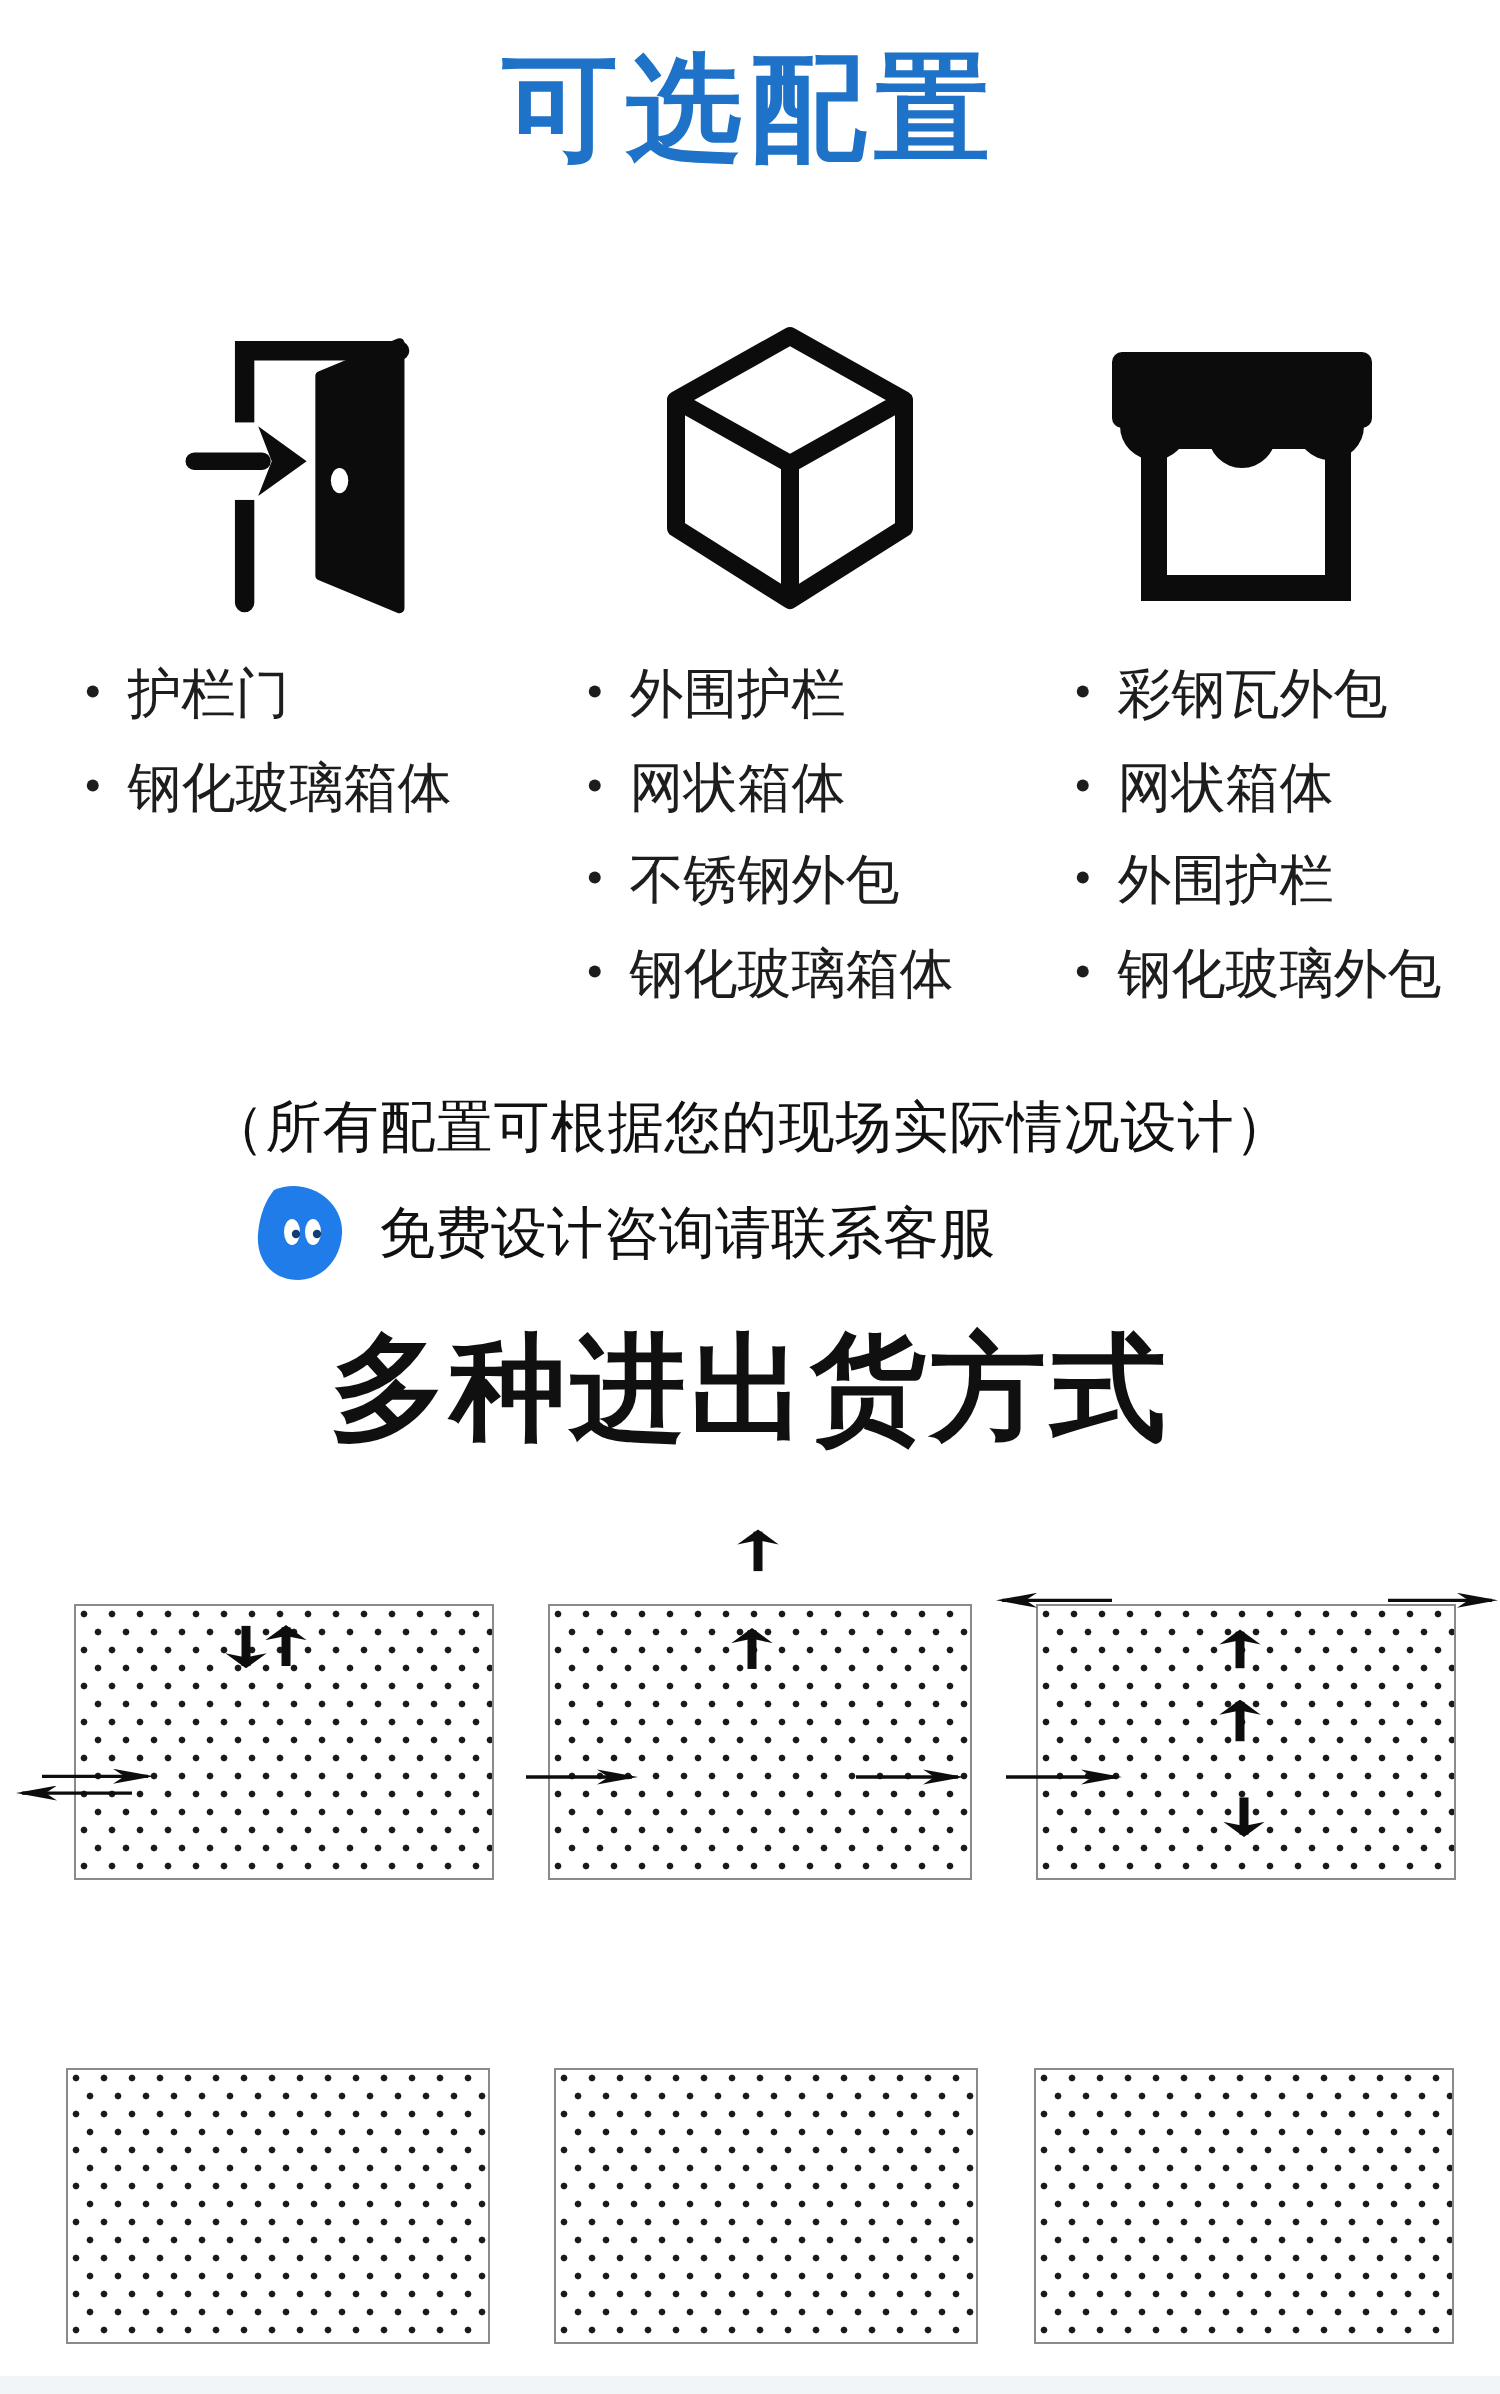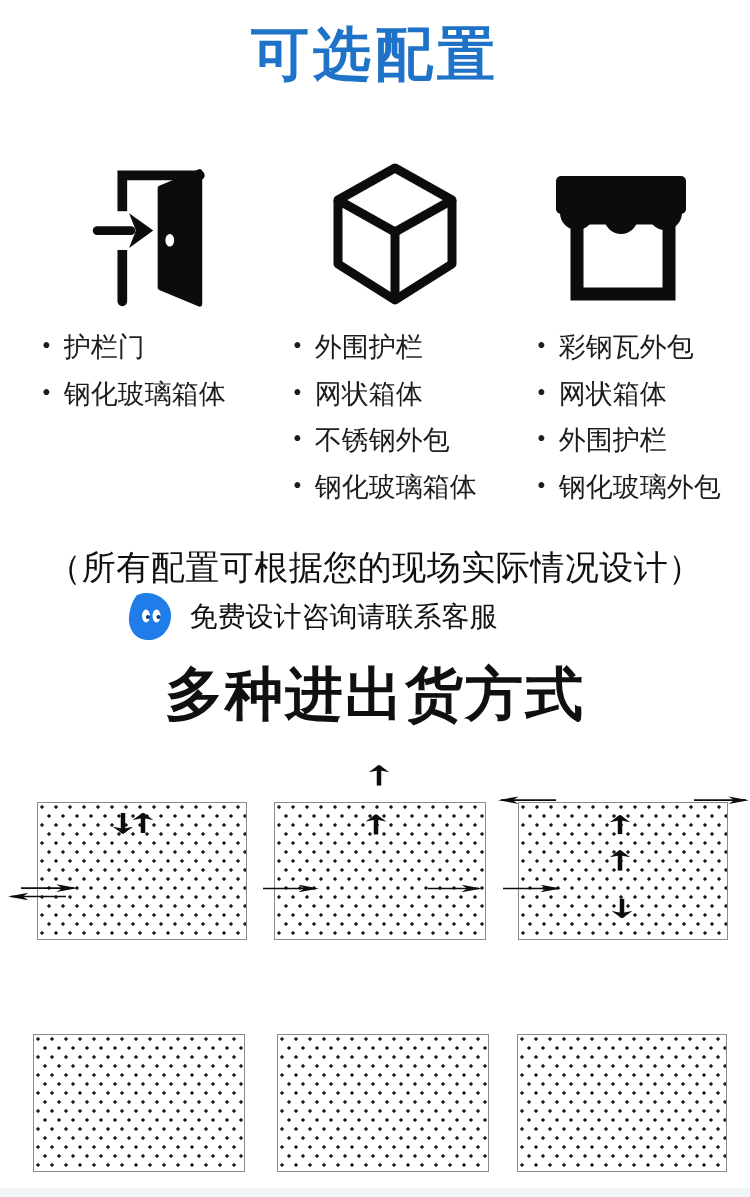--- a/index.html
+++ b/index.html
@@ -16,21 +16,21 @@
   .icon-cube  { left:330px; top:160px; }
   .icon-store { left:548px; top:162px; }
   .col-list { position:absolute; top:324px; font-size:27px; color:#1d1d1d; }
   .col-1 { left:42px; }
   .col-2 { left:293px; }
   .col-3 { left:537px; }
   .li { height:46.5px; line-height:46.5px; white-space:nowrap; }
   .li::before { content:"•"; margin-right:13px; font-size:25px; position:relative; top:-2px; }
   .note {
     position:absolute; top:545px; left:0; width:750px; text-align:center;
-    font-size:34px; color:#111; letter-spacing:0.5px;
+    font-size:28px; color:#111; letter-spacing:0.5px;
   }
   .service-row {
     position:absolute; top:590px; left:0; width:622px; height:54px;
     display:flex; justify-content:center; align-items:center; gap:13px;
   }
   .service-label { font-size:28px; color:#111; }
   .big-title {
     position:absolute; top:656px; left:0; width:750px; text-align:center;
     font-size:58px; font-weight:bold; color:#101010; letter-spacing:2px;
   }

